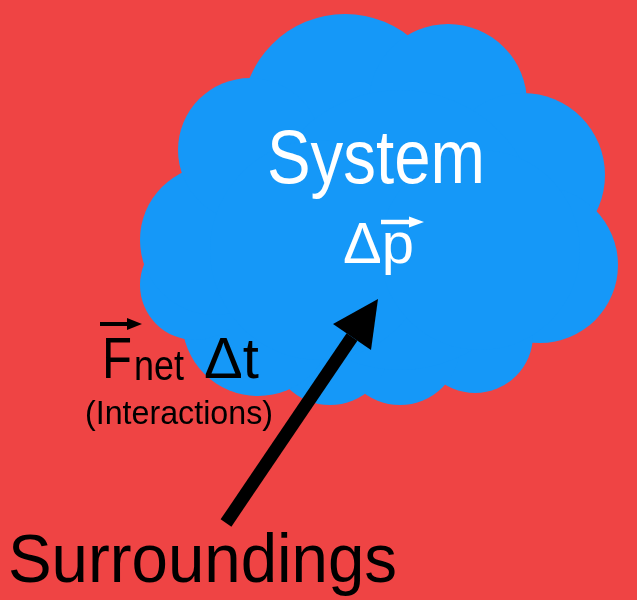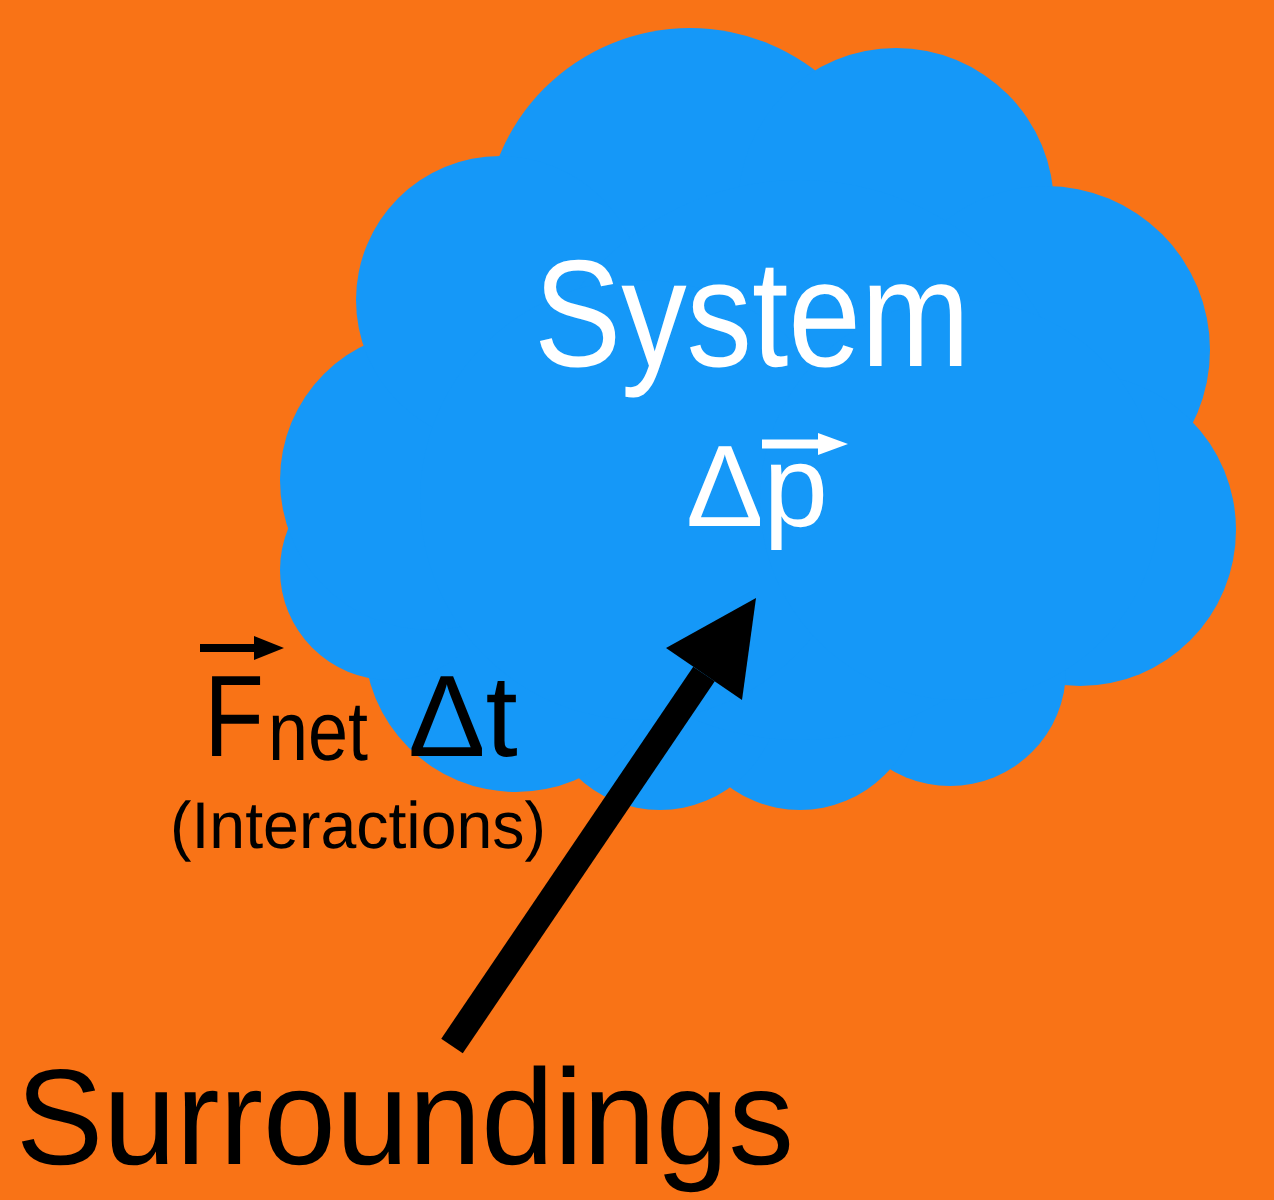--- a/index.html
+++ b/index.html
@@ -1,20 +1,20 @@
 <!DOCTYPE html>
 <html><head>
 <meta charset="utf-8">
 <style>
   html, body { margin: 0; padding: 0; background: #ffffff; }
   .canvas {
     position: relative;
     width: 637px;
     height: 600px;
-    background: #f97316;
+    background: #ef4444;
     overflow: hidden;
   }
   .canvas svg { position: absolute; left: 0; top: 0; display: block; }
   text {
     font-family: "Liberation Sans", sans-serif;
     font-weight: 400;
   }
   .big-label   { font-size: 76px; }
   .mid-label   { font-size: 58px; }
   .sub-label   { font-size: 42px; }

